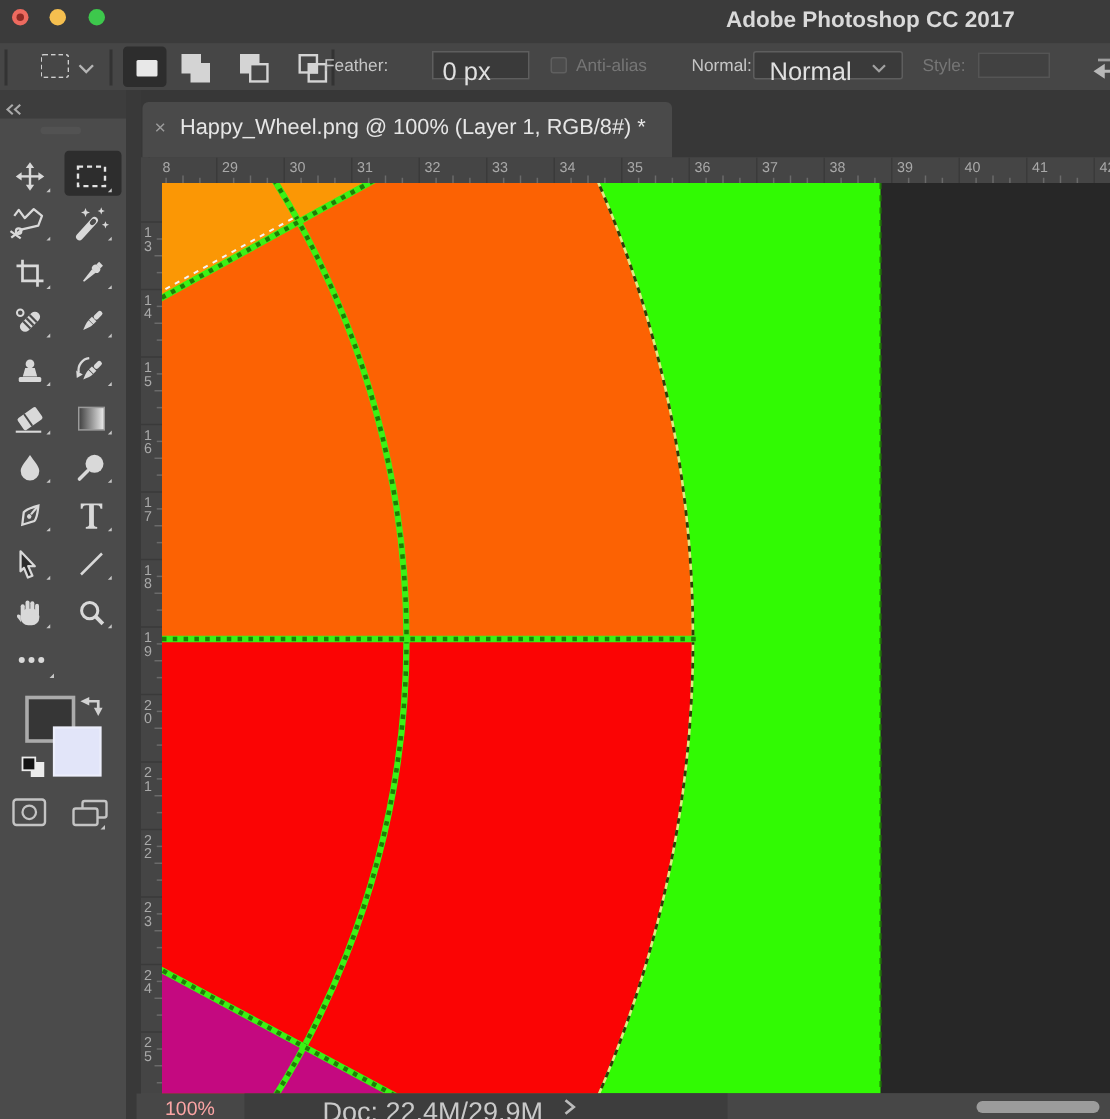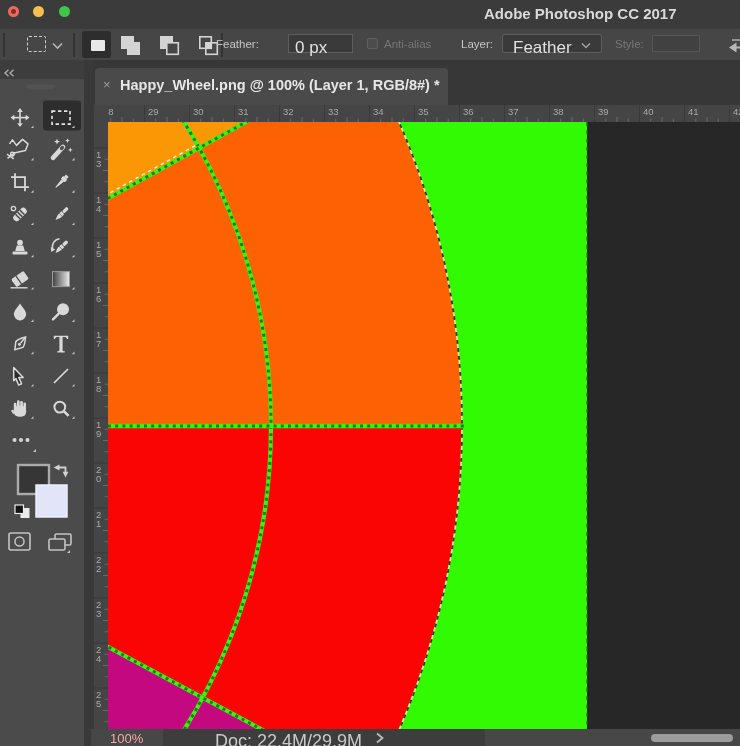--- a/index.html
+++ b/index.html
@@ -35,37 +35,37 @@
       <rect x="2.8" y="2.8" width="11.5" height="11.5" fill="none" stroke="#d4d4d4" stroke-width="1.6"></rect>
       <rect x="8.8" y="8.8" width="11.5" height="11.5" fill="none" stroke="#d4d4d4" stroke-width="1.6"></rect>
       <rect x="9" y="9" width="6" height="6" fill="#d4d4d4"></rect>
     </svg>
     <div style="position:absolute;left:221px;top:33px;width:2px;height:24px;background:#333"></div>
     <div class="lbl" style="left:216px">Feather:</div>
     <div style="position:absolute;left:288px;top:34px;width:65px;height:19px;background:#3a3a3a;border:1px solid #5e5e5e"></div>
     <div class="val" style="left:295px">0 px</div>
     <div style="position:absolute;left:367px;top:38px;width:11px;height:11px;border:1px solid #5f5f5f;border-radius:2px;background:#4c4c4c"></div>
     <div class="lbl" style="left:384px;color:#767676">Anti-alias</div>
-    <div class="lbl" style="left:461px">Layer:</div>
+    <div class="lbl" style="left:461px">Normal:</div>
     <div style="position:absolute;left:502px;top:34px;width:100px;height:19px;background:#3a3a3a;border:1px solid #5e5e5e;border-radius:2px"></div>
-    <div class="val" style="left:513px">Feather</div>
+    <div class="val" style="left:513px">Normal</div>
     <svg width="12" height="8" style="position:absolute;left:581px;top:42px">
       <path d="M1,1.5 L5,5.5 L9,1.5" stroke="#a0a0a0" stroke-width="1.5" fill="none"></path>
     </svg>
     <div class="lbl" style="left:615px;color:#767676">Style:</div>
     <div style="position:absolute;left:652px;top:35px;width:48px;height:17px;background:#414141;border:1px solid #555"></div>
     <svg width="14" height="26" style="position:absolute;left:726px;top:32px">
       <line x1="6" y1="8" x2="14" y2="8" stroke="#9d9d9d" stroke-width="1.8"></line>
       <path d="M3,15.5 L10.5,10.5 L10.5,20.5 Z" fill="#b8b8b8"></path>
       <line x1="10" y1="15.5" x2="14" y2="15.5" stroke="#b8b8b8" stroke-width="2"></line>
     </svg>
 <div style="position:absolute;left:94px;top:60px;width:646px;height:45px;background:#373737"></div>
 <div style="position:absolute;left:95px;top:68px;width:353px;height:37px;background:#4a4a4a;border-radius:4px 4px 0 0"></div>
 <div style="position:absolute;left:103px;top:77px;font-size:13px;color:#9c9c9c">×</div>
-<div style="position:absolute;left:120px;top:77px;font-size:14.5px;font-weight:bold;color:#e6e6e6">Happy_Wheel.png @ 100% (Layer 1, RGB/8#) *</div>
+<div style="position:absolute;left:120px;top:77px;font-size:14.5px;font-weight:normal;color:#e6e6e6">Happy_Wheel.png @ 100% (Layer 1, RGB/8#) *</div>
 <svg width="94" height="686" viewBox="0 60 94 686" style="position:absolute;left:0;top:60px">
       <defs>
         <linearGradient id="gradicon" x1="0" y1="0" x2="1" y2="0">
           <stop offset="0" stop-color="#3f3f3f"></stop>
           <stop offset="1" stop-color="#ededed"></stop>
         </linearGradient>
       </defs>
       <rect x="0" y="60" width="84" height="686" fill="#4b4b4b"></rect>
       <rect x="84" y="60" width="10" height="686" fill="#393939"></rect>
       <rect x="0" y="60" width="84" height="19" fill="#3d3d3d"></rect>

